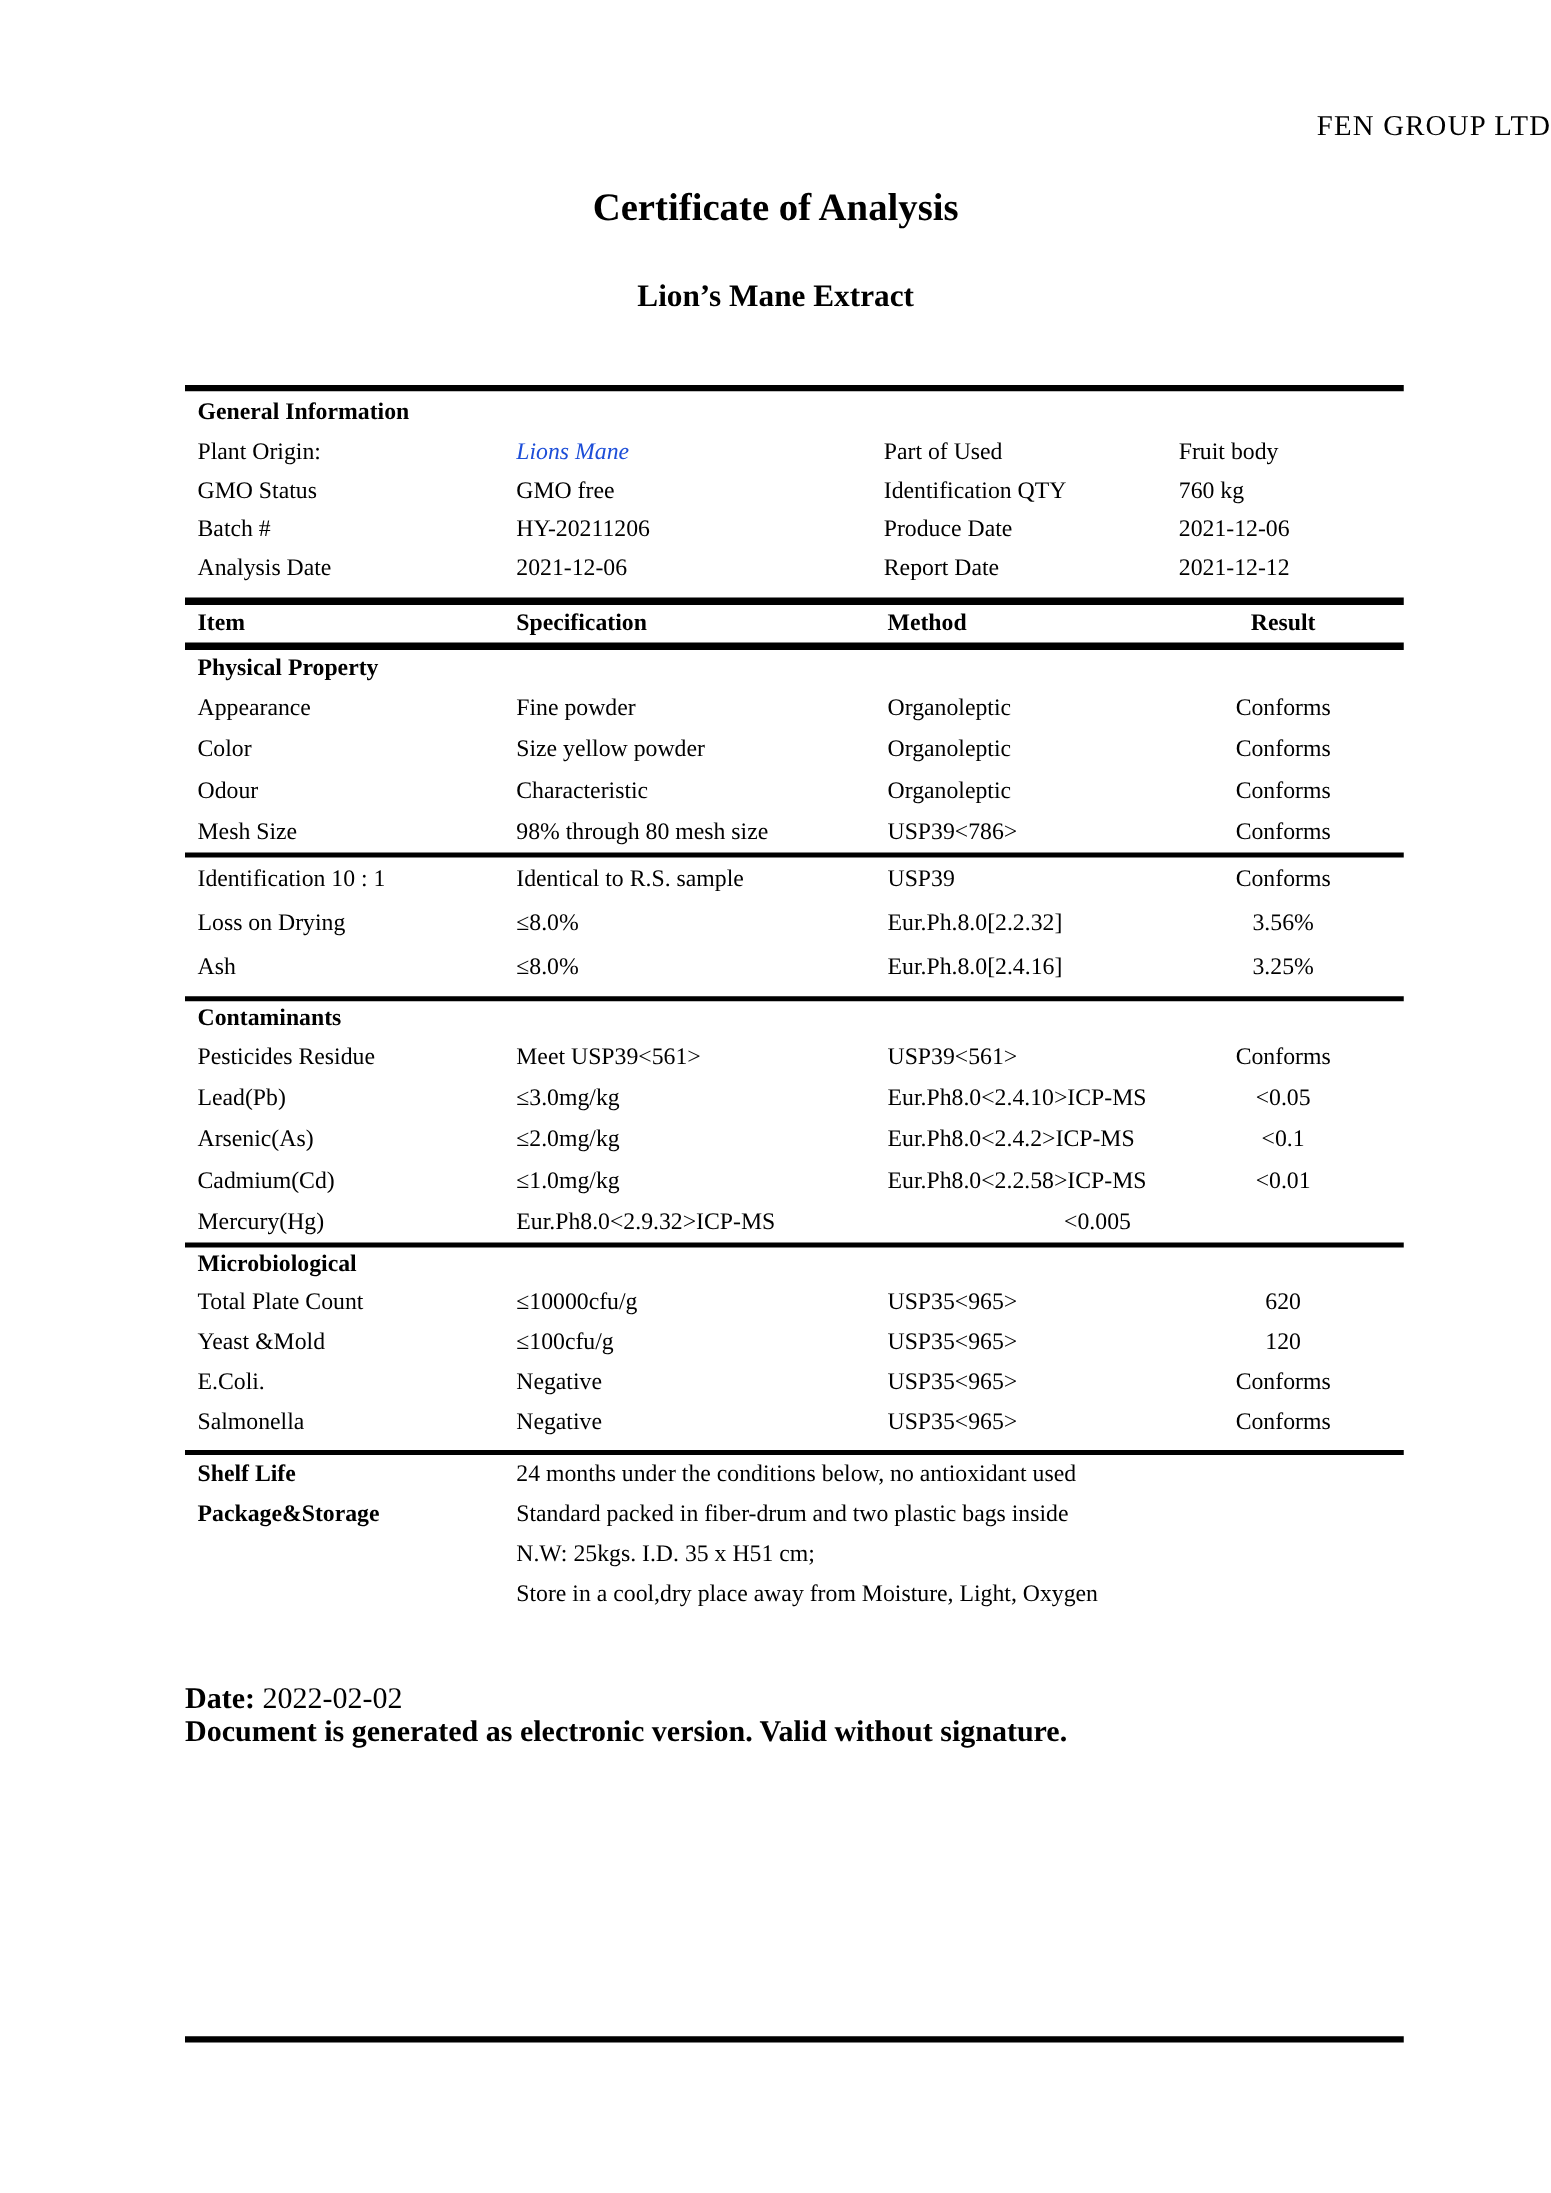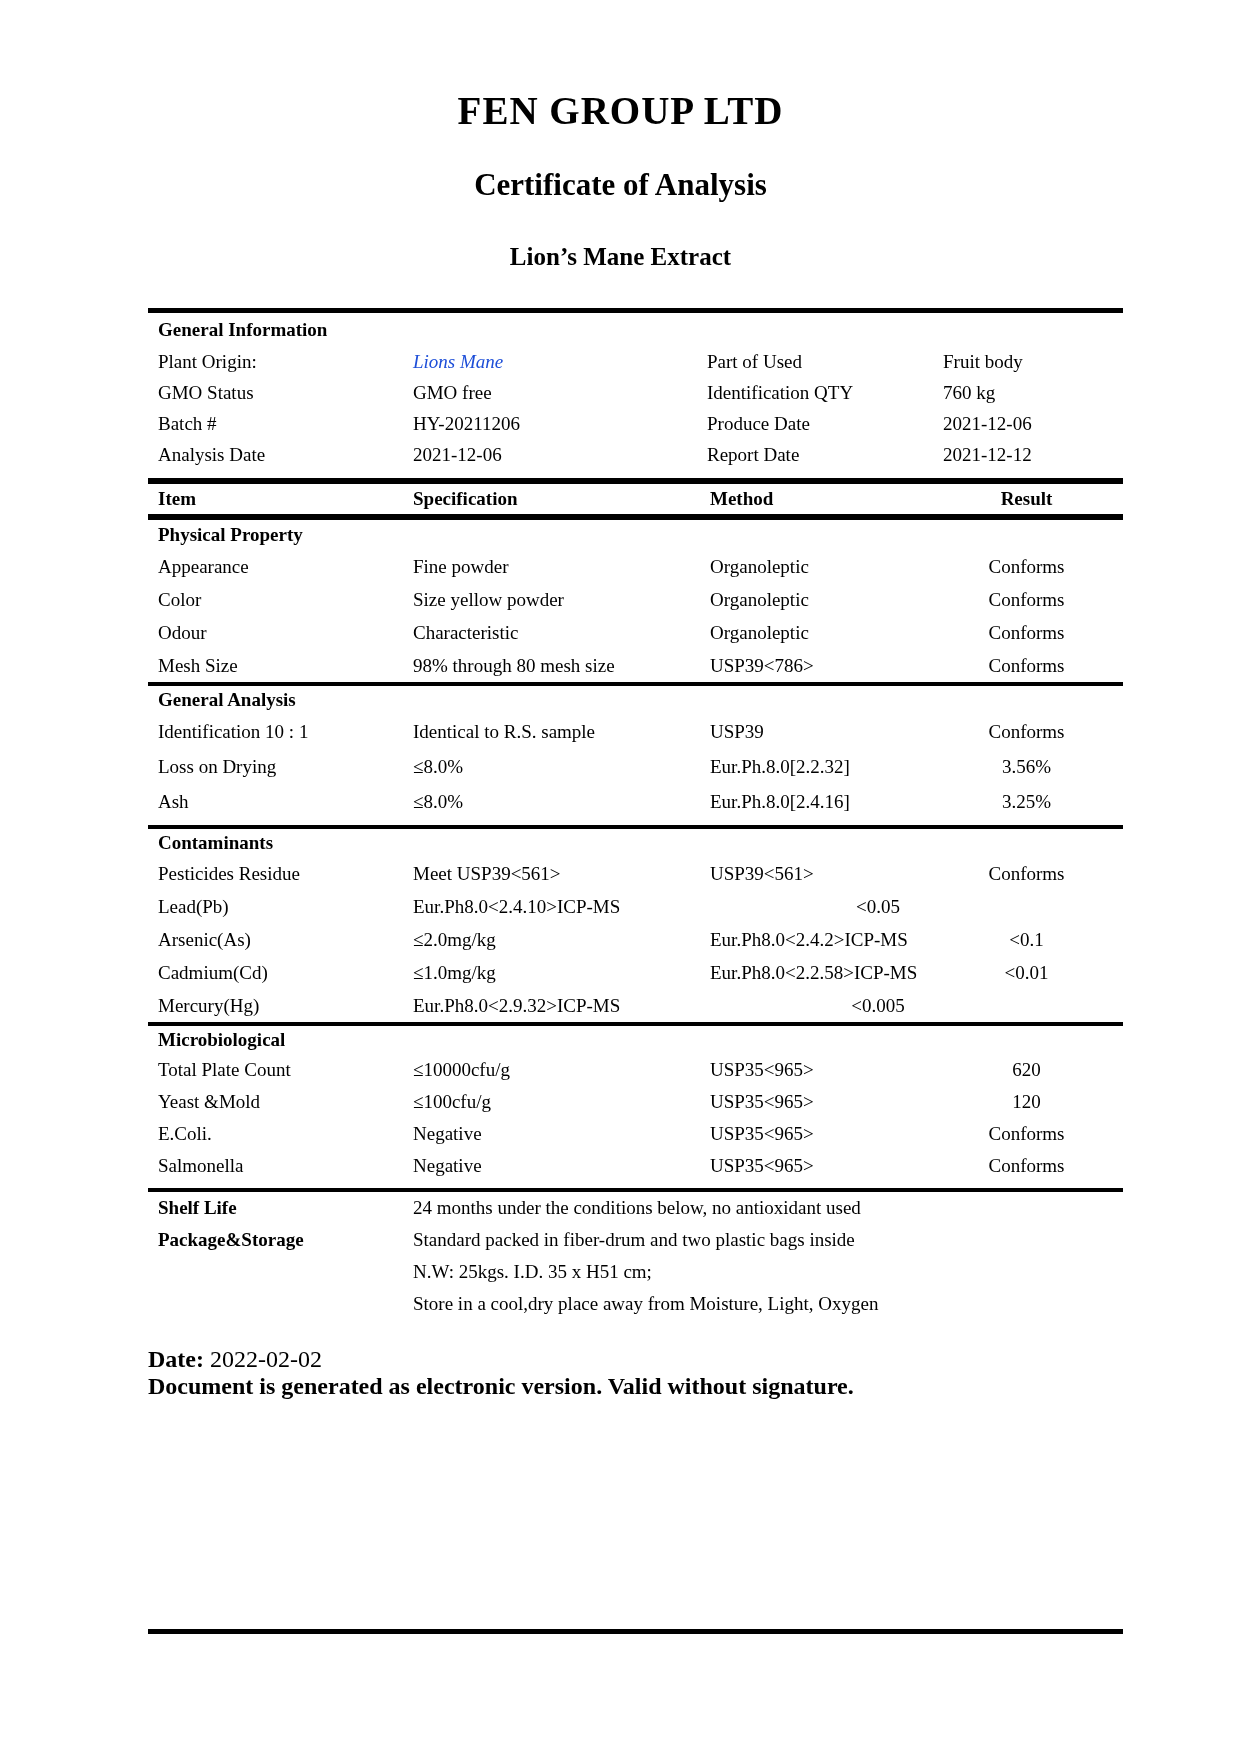--- a/index.html
+++ b/index.html
@@ -1,21 +1,21 @@
 <!DOCTYPE html>
 <html><head>
 <meta charset="utf-8">
 <style>
   * { margin:0; padding:0; box-sizing:border-box; }
   html,body { width:1241px; height:1754px; background:#ffffff; color:#000;
     font-family:"Liberation Serif","DejaVu Serif",serif; }
   .page { position:relative; width:1241px; height:1754px; overflow:hidden; }
 
   .doc-header { text-align:center; }
-  .company { padding-top:88px; font-size:39px; font-weight:bold; letter-spacing:1px; }
+  .company { padding-top:88px; font-size:23px; font-weight:normal; letter-spacing:1px;text-align:right; }
   .cert-title { margin-top:34px; font-size:31px; font-weight:bold; }
   .product { margin-top:40px; font-size:25px; font-weight:bold; }
 
   .coa { position:absolute; left:148px; top:308px; width:975px; font-size:19px; }
   .rule5 { height:5px; background:#000; }
   .rule6 { height:6px; background:#000; }
   .rule4 { height:4px; background:#000; }
 
   .sec-title { height:30px; line-height:30px; padding-left:10px; font-weight:bold; }
   .row { display:flex; height:33px; line-height:33px; }
@@ -115,21 +115,20 @@
       <div class="c4">Conforms</div>
     </div>
     <div class="row">
       <div class="c1">Mesh Size</div>
       <div class="c2">98% through 80 mesh size</div>
       <div class="c3">USP39&lt;786&gt;</div>
       <div class="c4">Conforms</div>
     </div>
     <div class="rule4"></div>
 
-    <div class="sec-title" style="height:28px;line-height:28px;">General Analysis</div>
     <div class="row h35">
       <div class="c1">Identification 10 : 1</div>
       <div class="c2">Identical to R.S. sample</div>
       <div class="c3">USP39</div>
       <div class="c4">Conforms</div>
     </div>
     <div class="row h35">
       <div class="c1">Loss on Drying</div>
       <div class="c2">≤8.0%</div>
       <div class="c3">Eur.Ph.8.0[2.2.32]</div>
@@ -146,20 +145,21 @@
 
     <div class="sec-title" style="height:28px;line-height:28px;">Contaminants</div>
     <div class="row">
       <div class="c1">Pesticides Residue</div>
       <div class="c2">Meet USP39&lt;561&gt;</div>
       <div class="c3">USP39&lt;561&gt;</div>
       <div class="c4">Conforms</div>
     </div>
     <div class="row">
       <div class="c1">Lead(Pb)</div>
+      <div class="c2">≤3.0mg/kg</div>
       <div class="c3">Eur.Ph8.0&lt;2.4.10&gt;ICP-MS</div>
       <div class="c4">&lt;0.05</div>
     </div>
     <div class="row">
       <div class="c1">Arsenic(As)</div>
       <div class="c2">≤2.0mg/kg</div>
       <div class="c3">Eur.Ph8.0&lt;2.4.2&gt;ICP-MS</div>
       <div class="c4">&lt;0.1</div>
     </div>
     <div class="row">

